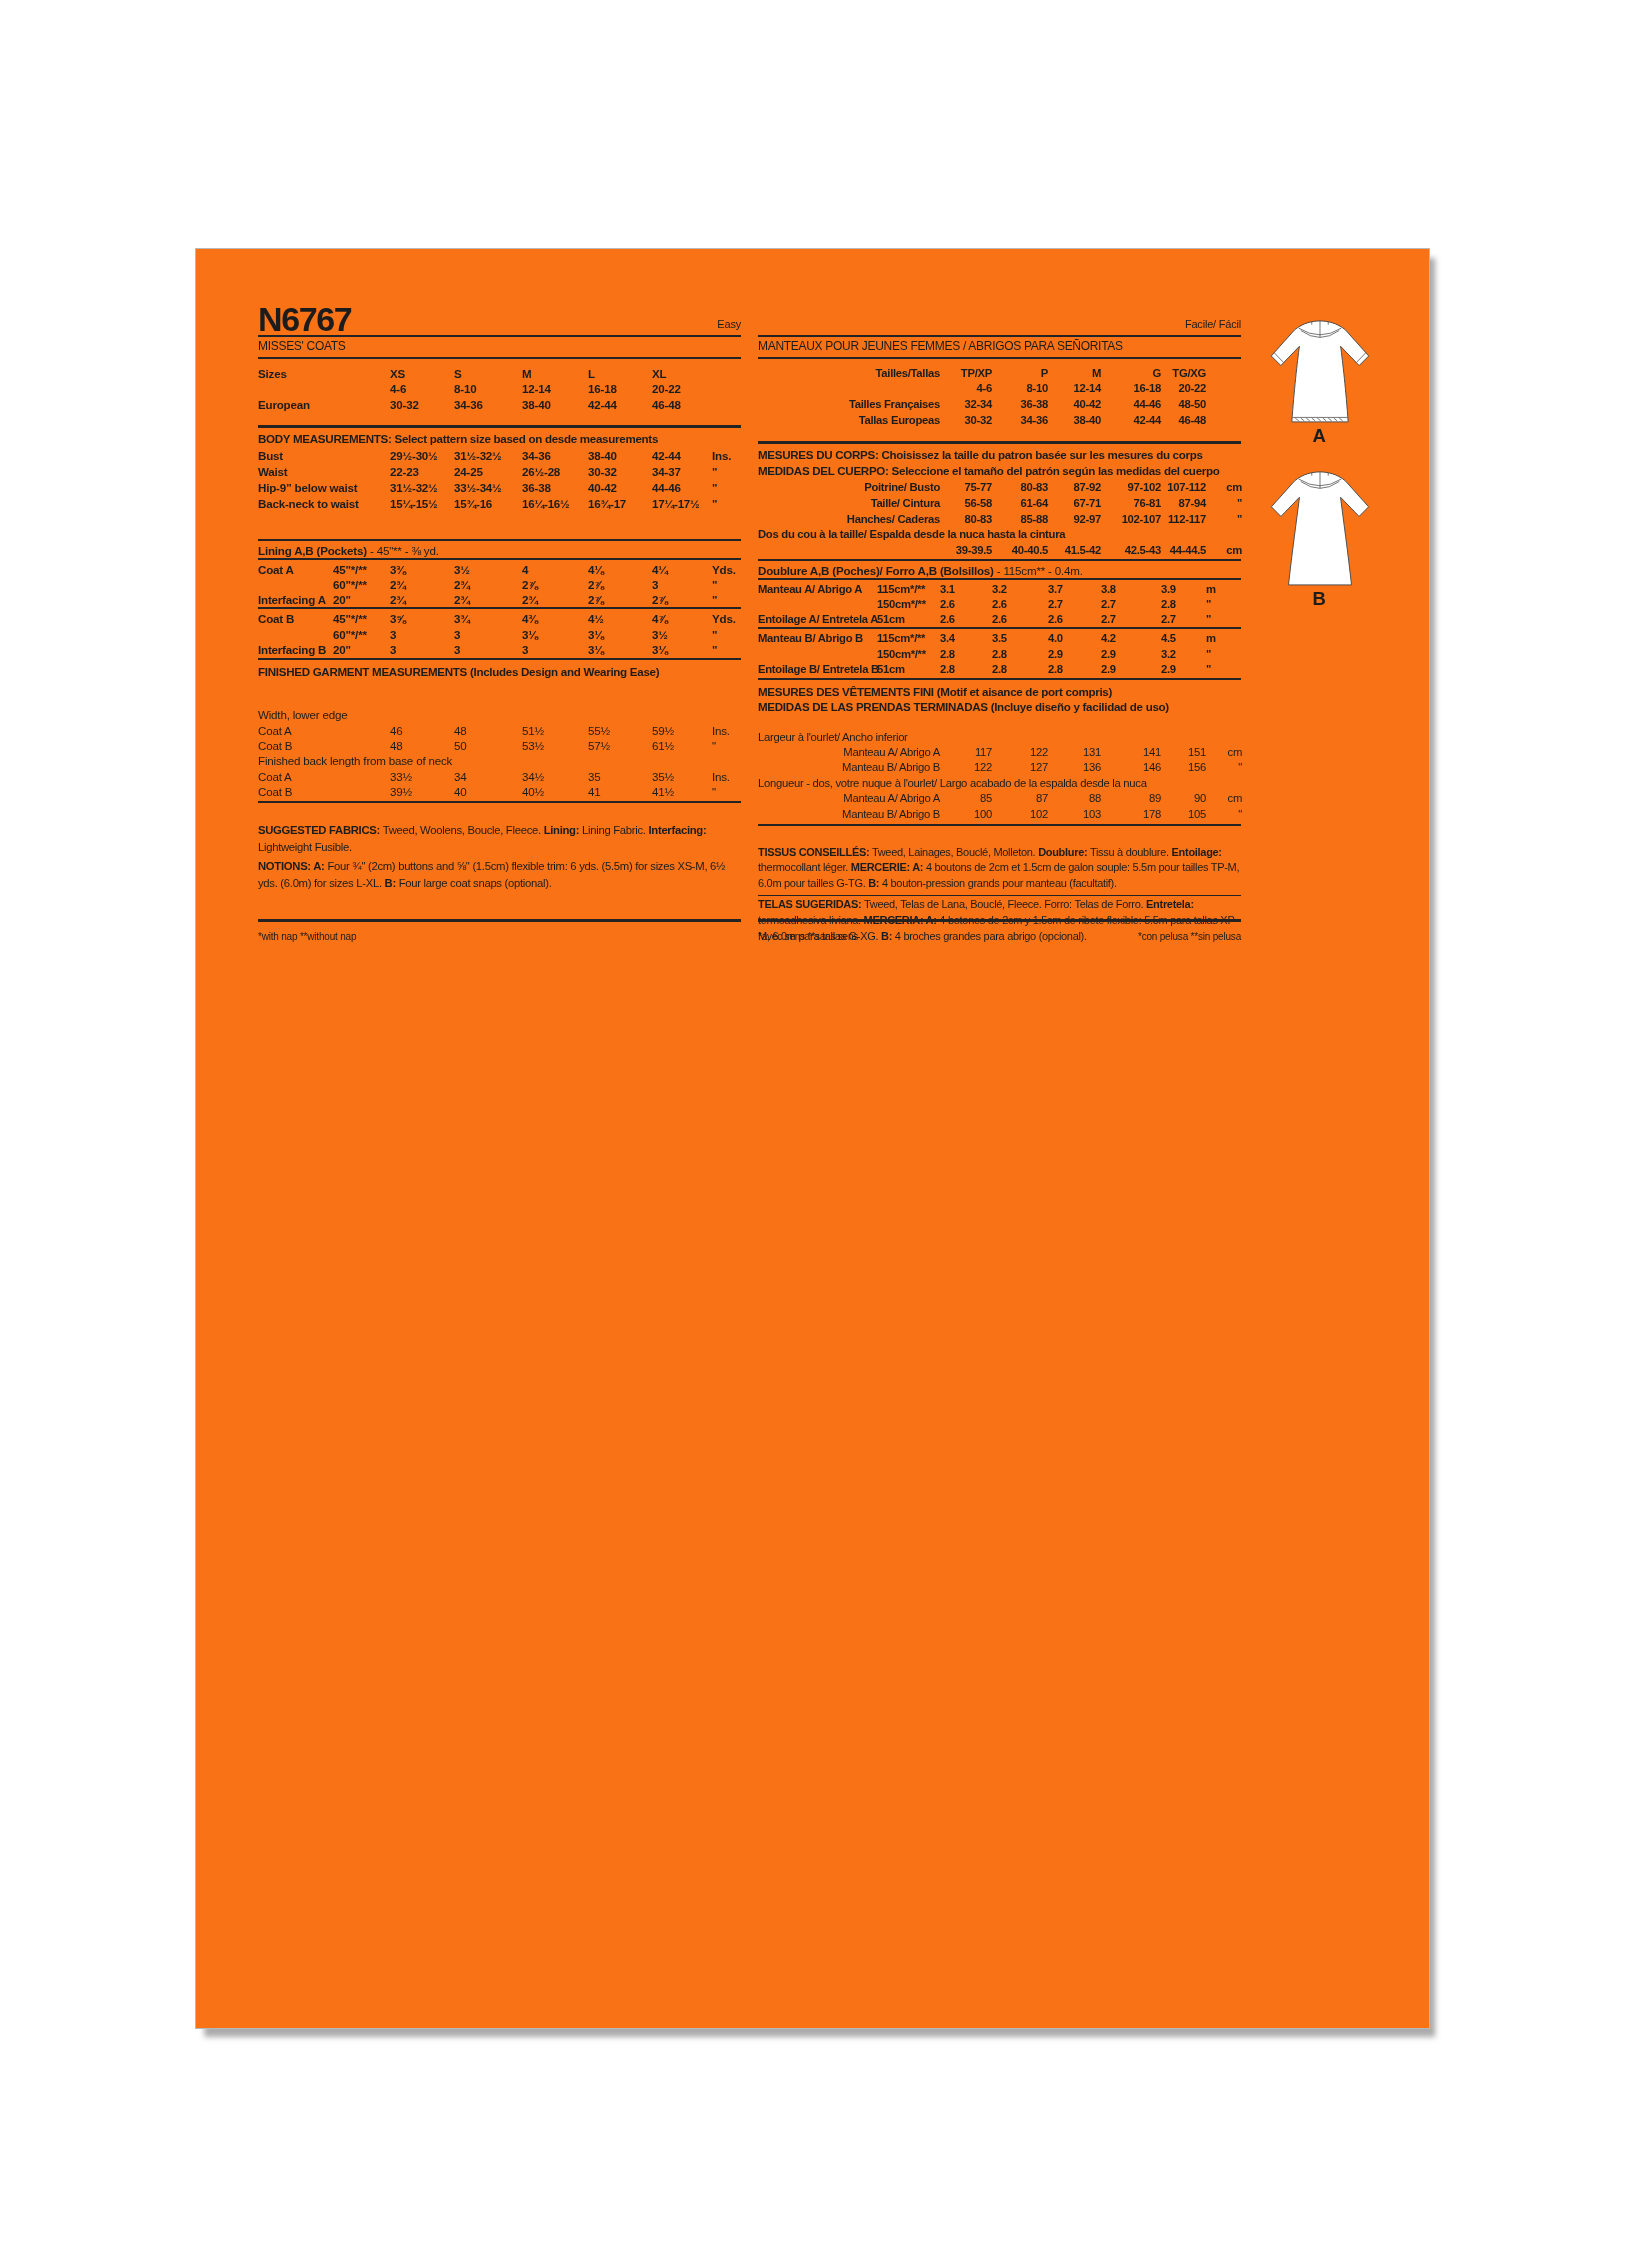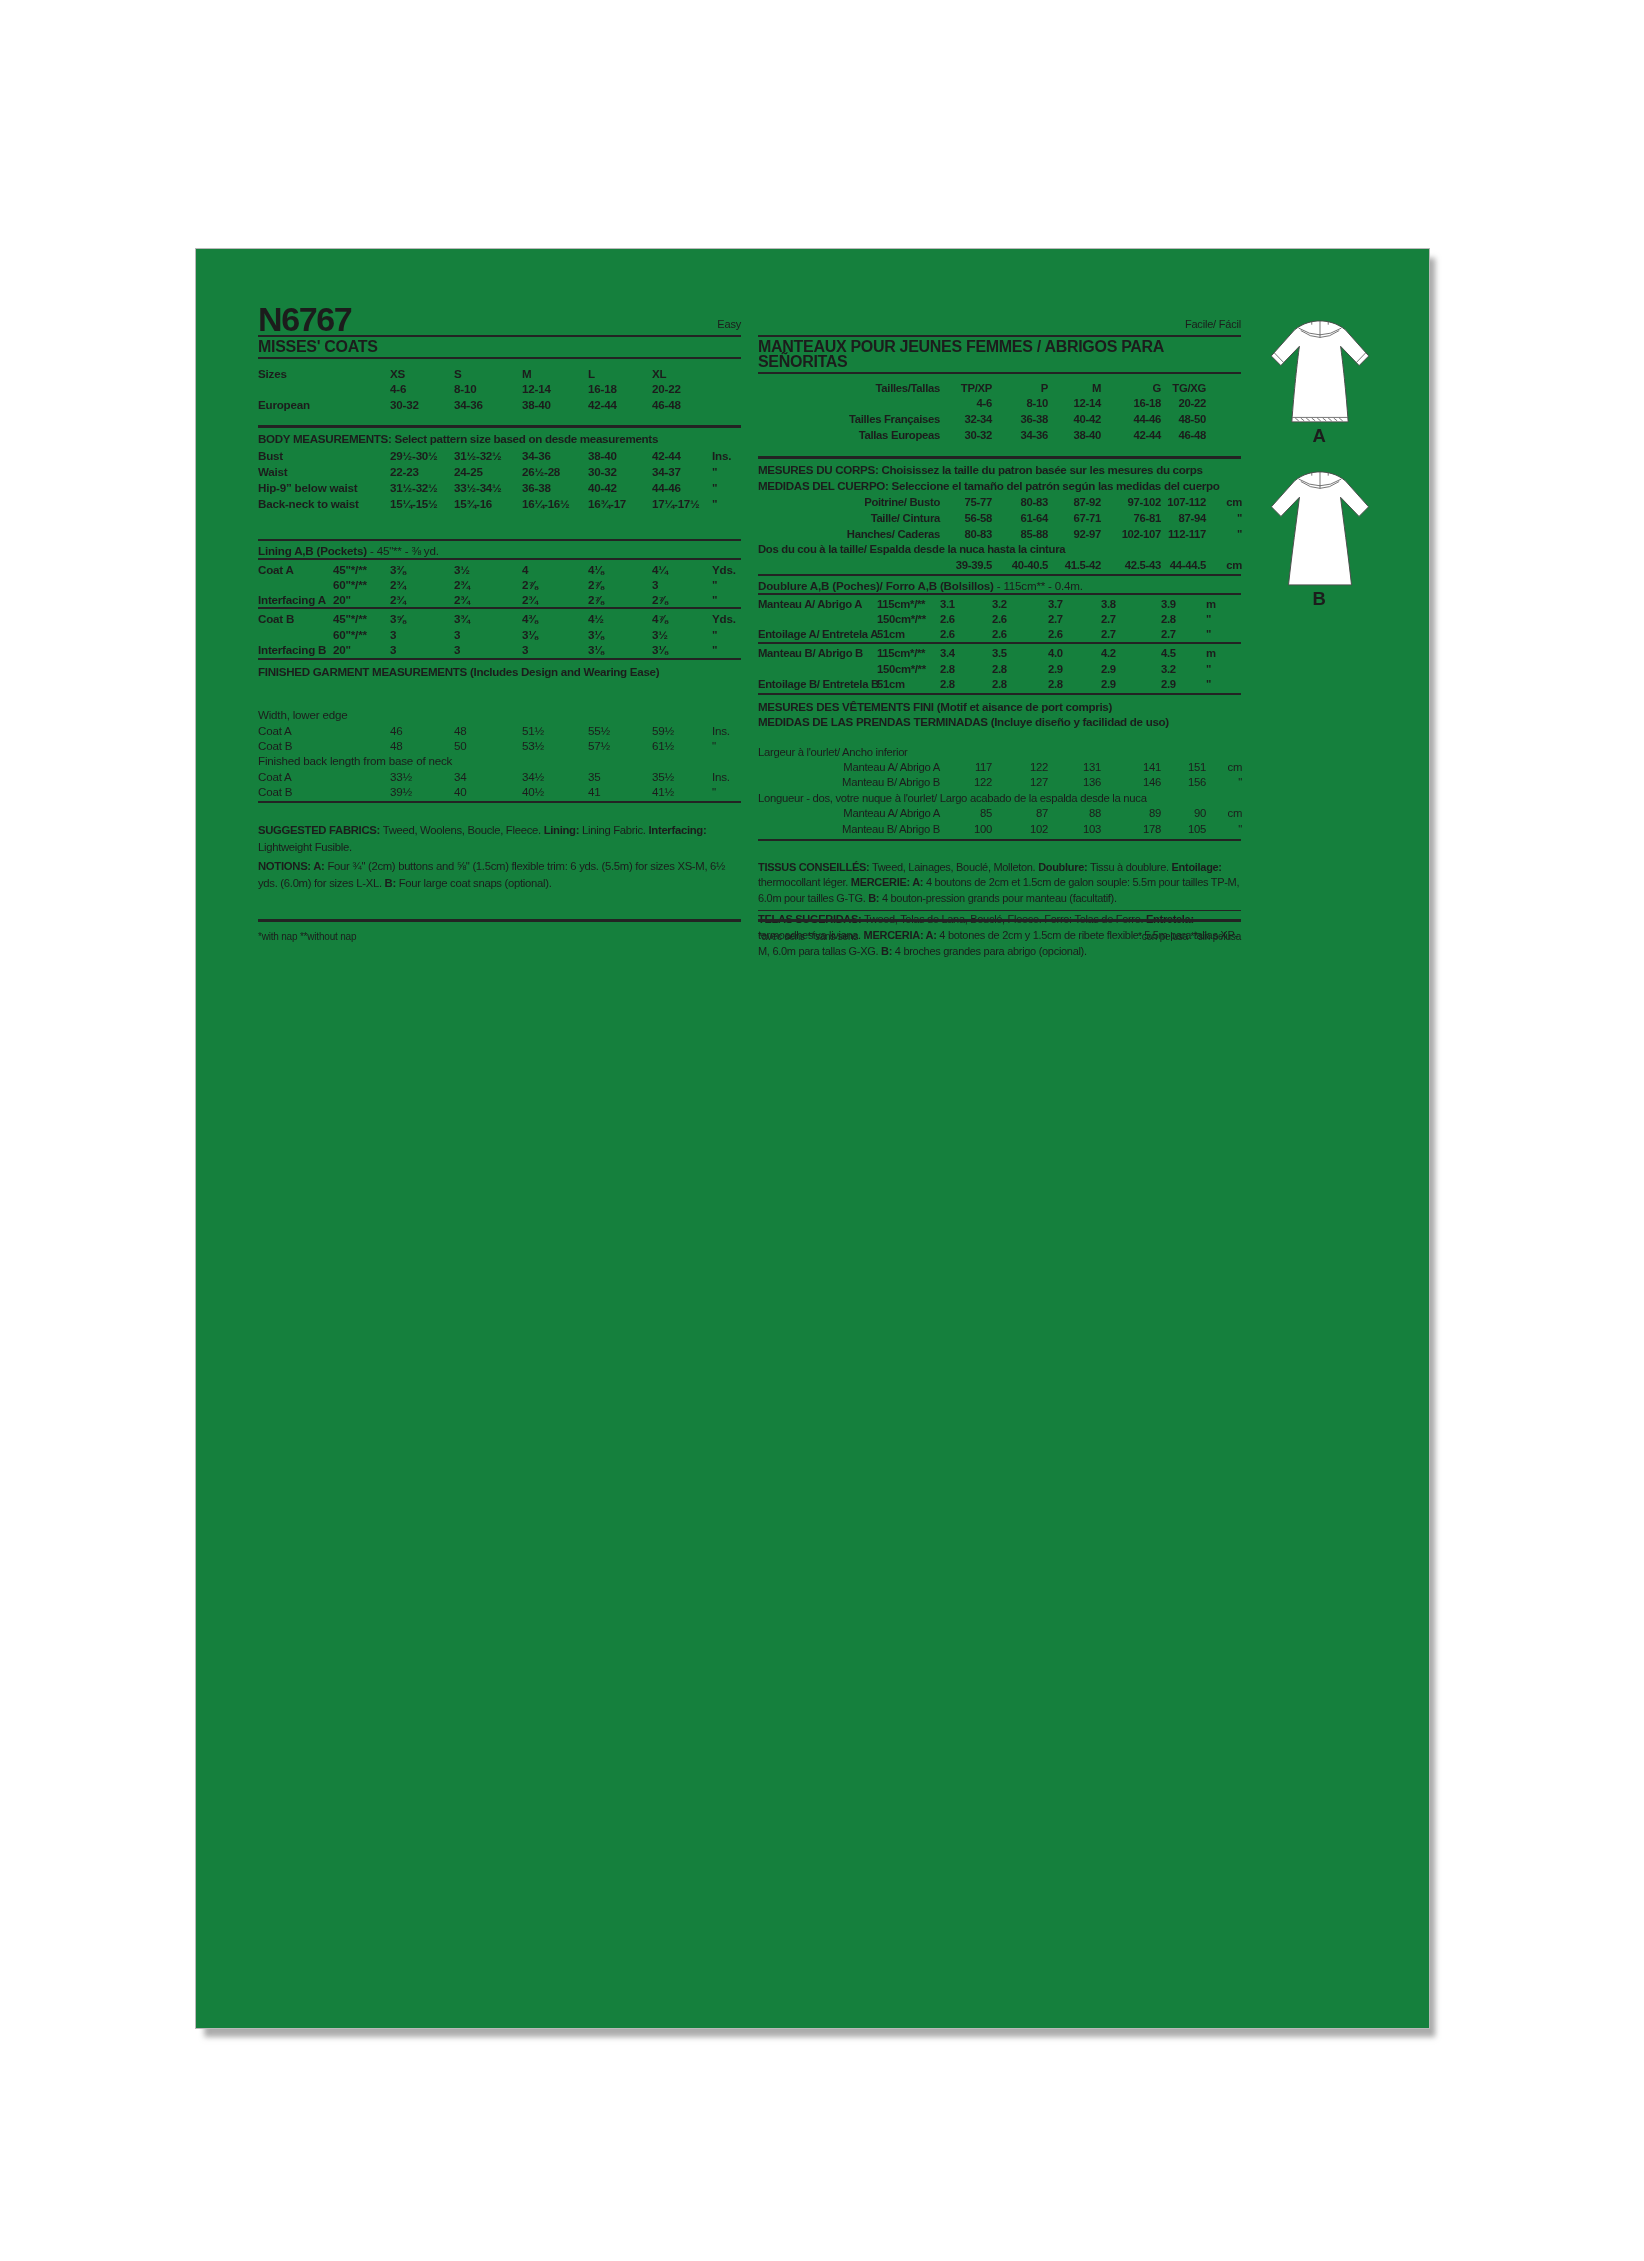--- a/index.html
+++ b/index.html
@@ -1,30 +1,30 @@
 <!DOCTYPE html>
 <html style="font-size:11px"><head>
 <meta charset="utf-8">
 <style>
   html,body{margin:0;padding:0;background:#ffffff;}
   body{width:1645px;height:2261px;position:relative;font-family:"Liberation Sans","DejaVu Sans",sans-serif;color:#1c1c1c;}
-  .sheet{position:absolute;left:195px;top:248px;width:1233px;height:1779px;background:#15803d;
+  .sheet{position:absolute;left:195px;top:248px;width:1233px;height:1779px;background:#f97316;
          border:0.7px solid #b9b9b9;box-shadow:7.5px 9px 5.5px -1.4px rgba(125,125,125,.65);}
   .col{position:absolute;top:57px;width:483px;}
   .col-left{left:62px;}
   .col-right{left:562px;}
   .masthead{height:26px;margin-bottom:3.4px;display:flex;justify-content:space-between;align-items:flex-end;}
   .pattern-no{font-size:34px;font-weight:bold;letter-spacing:-1.4px;line-height:26px;}
   .difficulty{font-size:11px;line-height:16.4px;letter-spacing:-0.2px;margin-left:48px;}
   .rule{border:0;margin:0;background:#232323;}
   .r2{height:1.4px;}
   .r25{height:1.7px;}
   .r3{height:2.1px;}
   .r4{height:2.7px;}
-  .subtitle{font-size:16px;font-weight:bold;line-height:15px;padding:2.1px 0 3.4px 0;letter-spacing:-0.3px;}
+  .subtitle{font-size:12px;font-weight:normal;line-height:15px;padding:2.1px 0 3.4px 0;letter-spacing:-0.3px;}
   .sec-h{font-size:11.6px;font-weight:bold;letter-spacing:-0.3px;line-height:15px;margin-top:3.4px;}
   .sec-h2{font-size:11.6px;font-weight:bold;letter-spacing:-0.3px;line-height:15.4px;margin-top:4.1px;}
   .tbl{margin-top:2.1px;font-size:11.6px;letter-spacing:-0.2px;}
   .tbl.bold{font-weight:bold;}
   .tbl .trow{display:grid;line-height:15.8px;white-space:nowrap;}
   .tbl .thead-row{line-height:15.4px;white-space:nowrap;}
   .col-left .tbl.no-spec .trow{grid-template-columns:132px 64px 68px 66px 64px 60px 28px;}
   .col-left .tbl.has-spec .trow{grid-template-columns:75px 57px 64px 68px 66px 64px 60px 28px;}
   .col-right .tbl{font-size:11.3px;letter-spacing:-0.3px;}
   .col-right .tbl.no-spec .trow{grid-template-columns:182px 52px 56px 53px 60px 45px 36px;text-align:right;}

